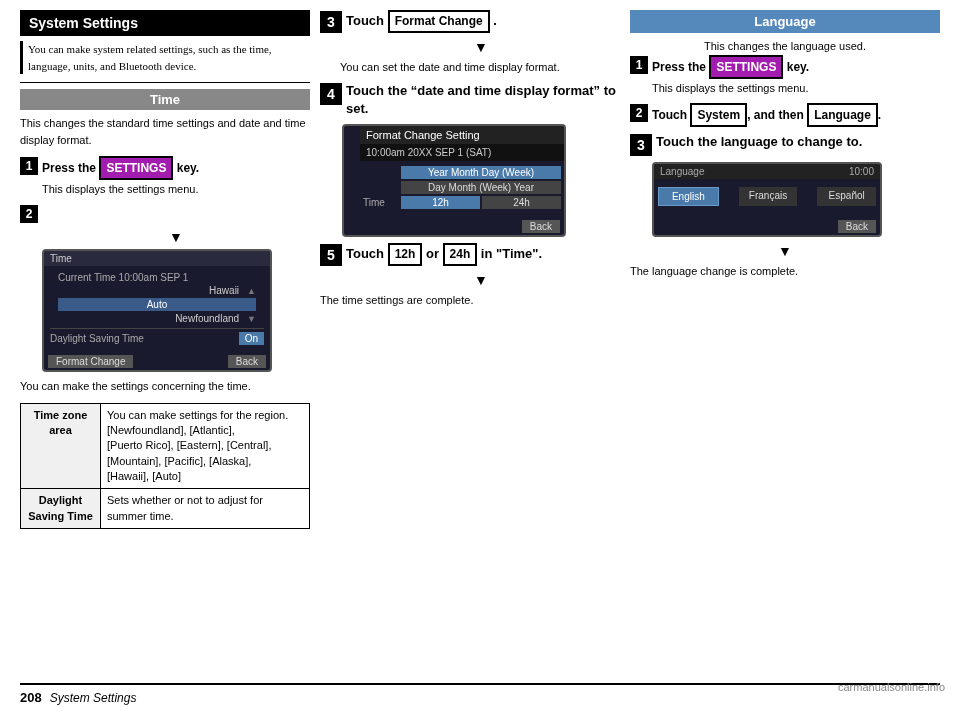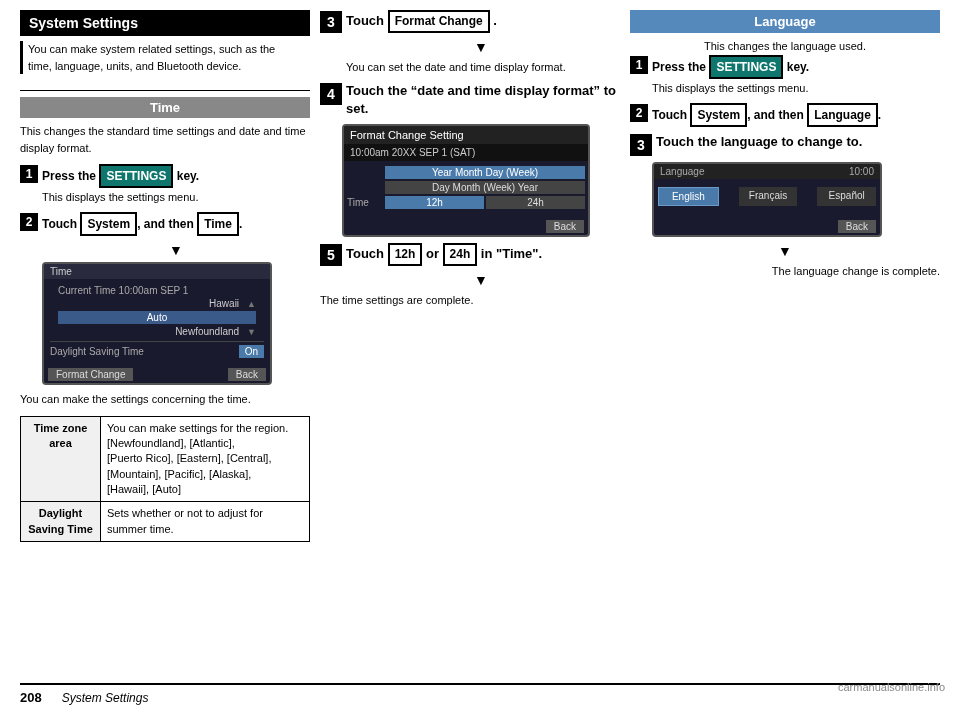--- a/index.html
+++ b/index.html
@@ -40,24 +40,25 @@
       font-weight: bold;
       font-size: 14px;
       padding: 4px 8px;
       margin-bottom: 5px;
       border: 1px solid #000;
     }
 
     .section-intro {
       font-size: 11px;
       line-height: 1.5;
-      margin-bottom: 16px;
+      margin-bottom: 8px;
       padding: 0 8px;
       border-left: 3px solid #000;
       padding-left: 5px;
+      font-family: Liberation Serif, serif;
     }
 
     .divider {
       border: none;
       border-top: 1px solid #000;
       margin: 6px 0;
     }
 
     .subsection-title {
       background: #888;
@@ -110,21 +111,21 @@
       border: 2px solid #000;
       padding: 1px 5px;
       font-weight: bold;
       font-size: 12px;
       display: inline-block;
       background: #fff;
     }
 
     .btn-box-dark {
       border: 2px solid #000;
-      background: #0f766e;
+      background: #a21caf;
       color: #fff;
       padding: 1px 5px;
       font-weight: bold;
       font-size: 12px;
       display: inline-block;
     }
 
     .arrow-down {
       text-align: center;
       font-size: 14px;
@@ -222,21 +223,22 @@
       flex-shrink: 0;
     }
 
     
     .format-screen {
       background: #1a1a2e;
       border: 2px solid #555;
       border-radius: 4px;
       margin: 4px 0 6px 22px;
       overflow: hidden;
-      width: 248px;
+      width: 224px;
+      padding-left: 16px;
     }
 
     .format-screen-title {
       background: #222;
       color: #fff;
       font-size: 11px;
       padding: 3px 6px;
     }
 
     .format-screen-body {
@@ -331,21 +333,21 @@
       color: #fff;
       border: 1px solid #6a9aca;
     }
 
     
     .page-footer {
       border-top: 2px solid #000;
       padding: 5px 0 3px 0;
       display: flex;
       align-items: center;
-      gap: 20px;
+      gap: 8px;
     }
 
     .page-num {
       font-weight: bold;
       font-size: 13px;
     }
 
     .page-footer-text {
       font-size: 12px;
       font-style: italic;
@@ -399,23 +401,20 @@
       <div class="step">
         <div class="step-num">1</div>
         <div class="step-content">
           <span class="step-bold">Press the <span class="btn-box-dark">SETTINGS</span> key.</span><br>
           <span class="step-sub">This displays the settings menu.</span>
         </div>
       </div>
 
       <div class="step">
         <div class="step-num">2</div>
-        <div class="step-content">
-          <span class="step-bold">Touch <span class="btn-box">System</span>, and then <span class="btn-box">Time</span>.</span>
-        </div>
       </div>
 
       <div class="arrow-down">▼</div>
 
       <div class="screen-mockup">
         <div class="screen-title-bar">
           <span>Time</span>
         </div>
         <div class="screen-body">
           <div class="screen-row">
@@ -463,21 +462,21 @@
 
       <div class="step">
         <div class="step-num-circle">3</div>
         <div class="step-content">
           <span class="touch-step-main">Touch <span class="btn-box">Format Change</span> .</span>
         </div>
       </div>
 
       <div class="arrow-down">▼</div>
 
-      <div style="font-size:11px;line-height:1.5;margin-bottom:6px;margin-left:26px;">You can set the date and time display format.</div>
+      <div style="font-size:11px;line-height:1.5;margin-bottom:6px;margin-left:20px;">You can set the date and time display format.</div>
 
       <div class="step">
         <div class="step-num-circle">4</div>
         <div class="step-content">
           <span class="touch-step-main">Touch the “date and time display format” to set.</span>
         </div>
       </div>
 
       <div class="format-screen">
         <div class="format-screen-title">Format Change Setting</div>
@@ -557,21 +556,21 @@
             <div class="lang-opt">Français</div>
             <div class="lang-opt">Español</div>
           </div>
         </div>
         <div class="screen-footer">
           <div class="screen-btn">Back</div>
         </div>
       </div>
 
       <div class="arrow-down" style="margin-left:0;">▼</div>
-      <div style="font-size:11px;line-height:1.5;text-align:right;">The language change is complete.</div>
+      <div style="font-size:11px;line-height:1.5;">The language change is complete.</div>
     </div>
 
   </div>
 
   <div class="page-footer">
     <span class="page-num">208</span>
     <span class="page-footer-text">System Settings</span>
   </div>
 </div>
 

